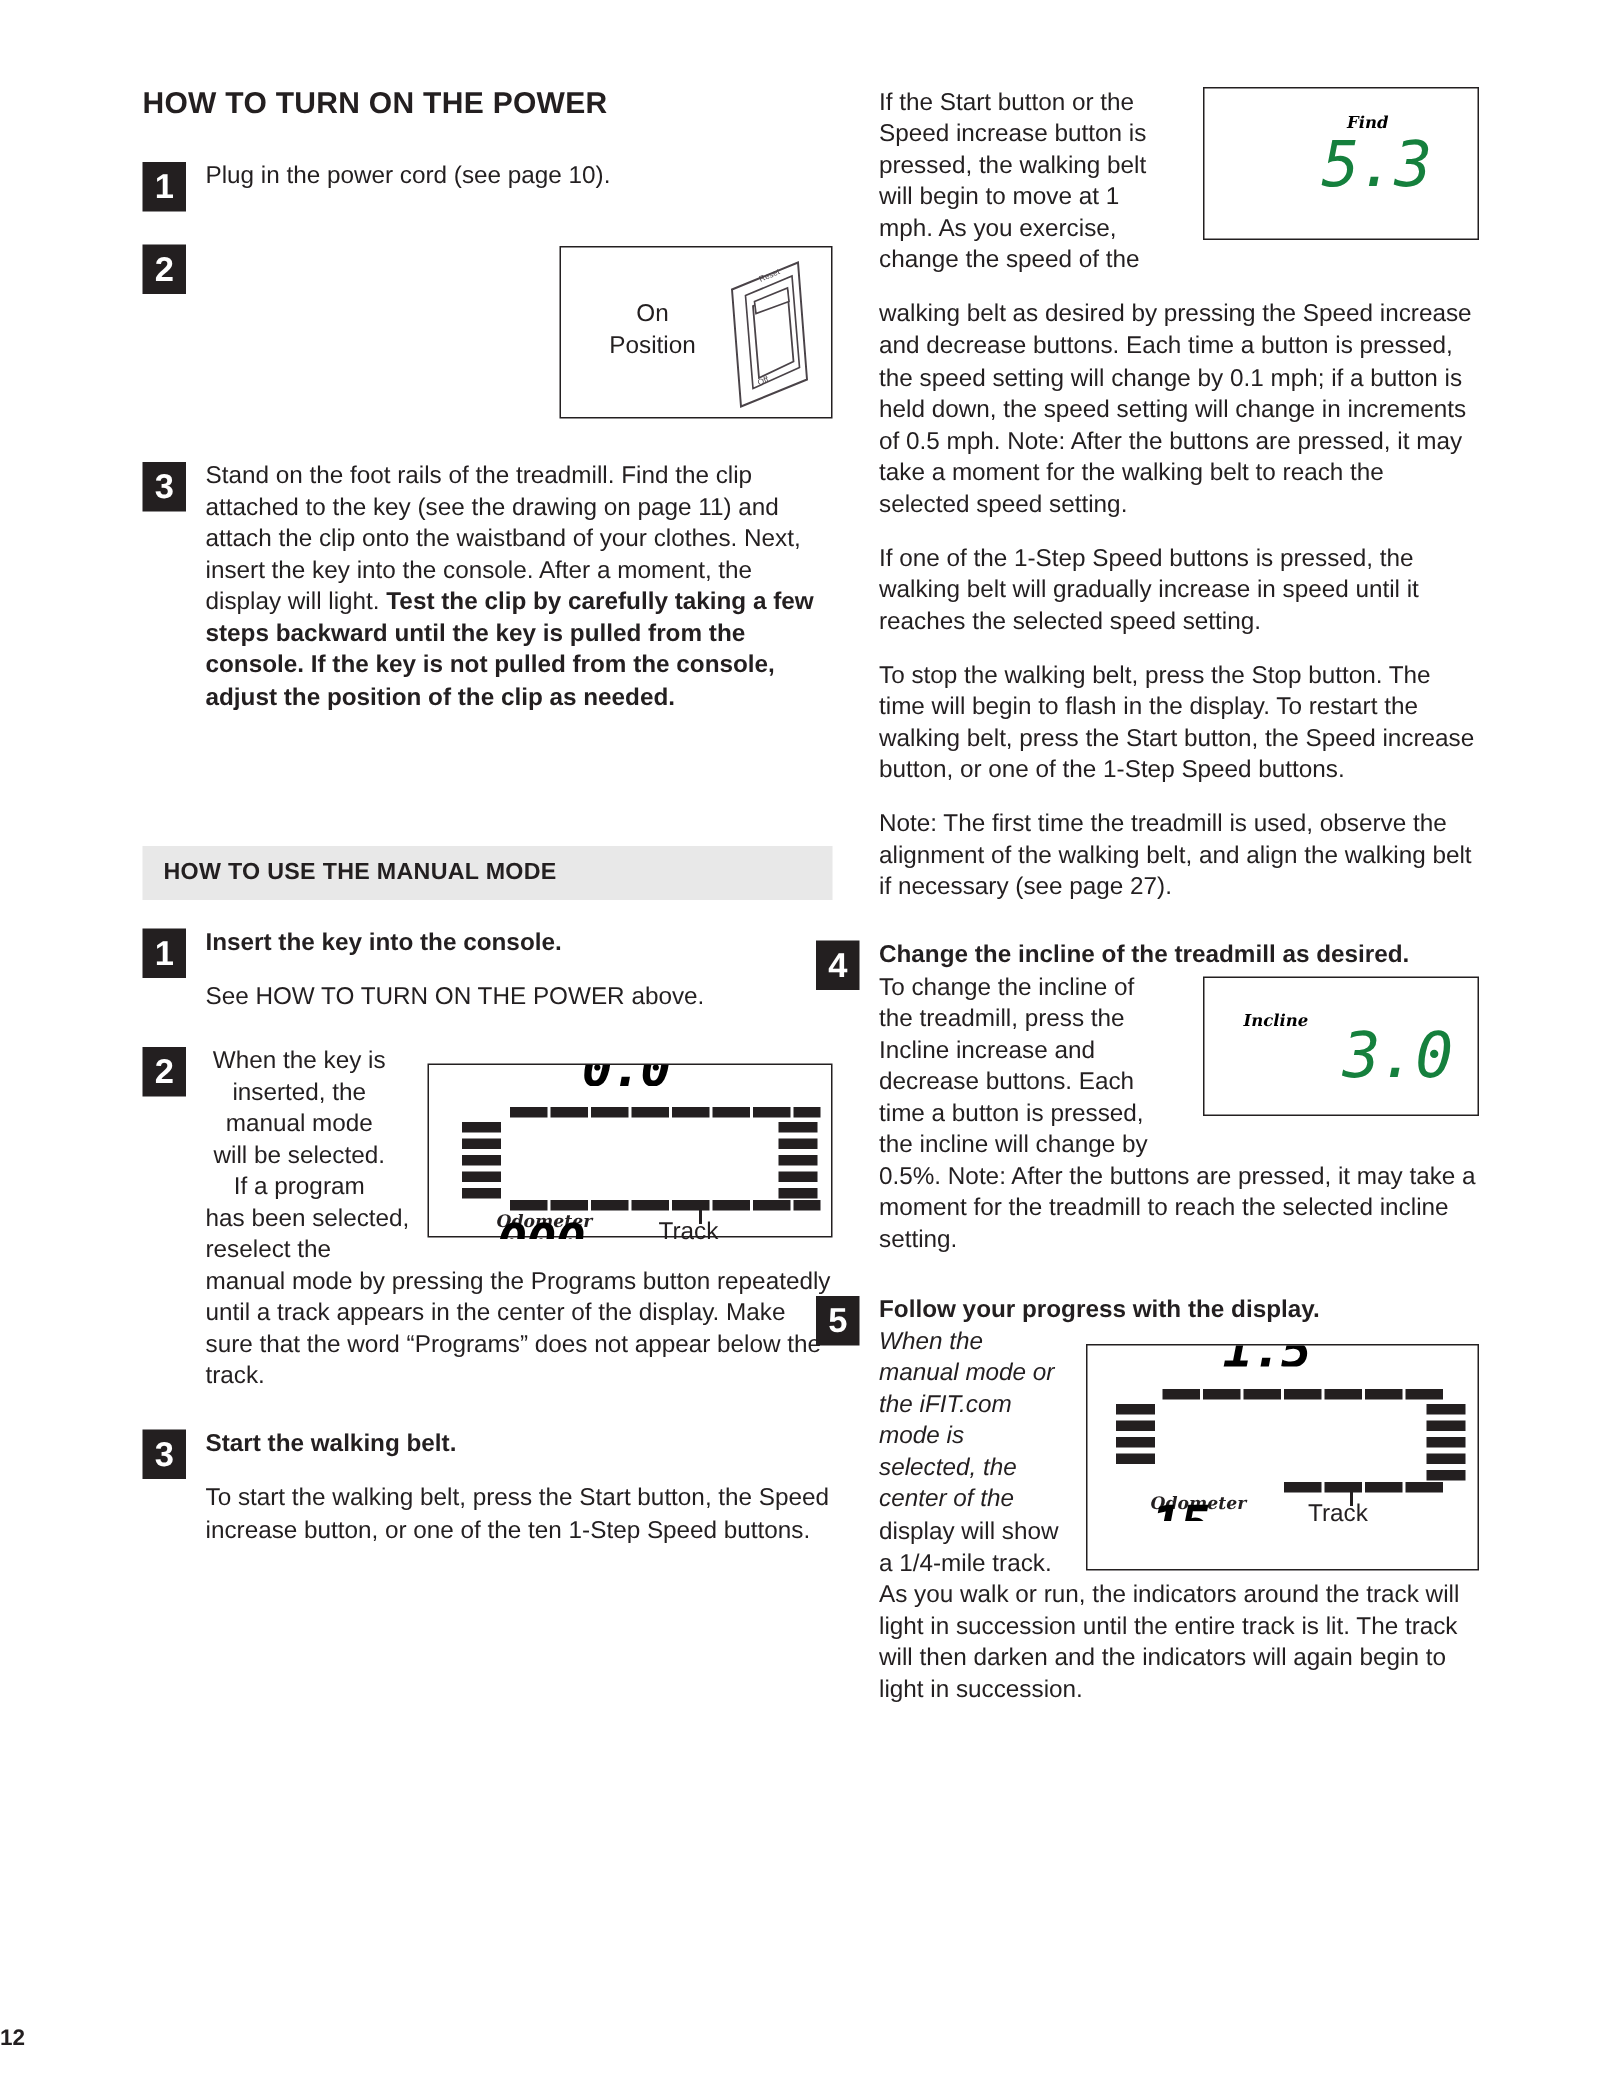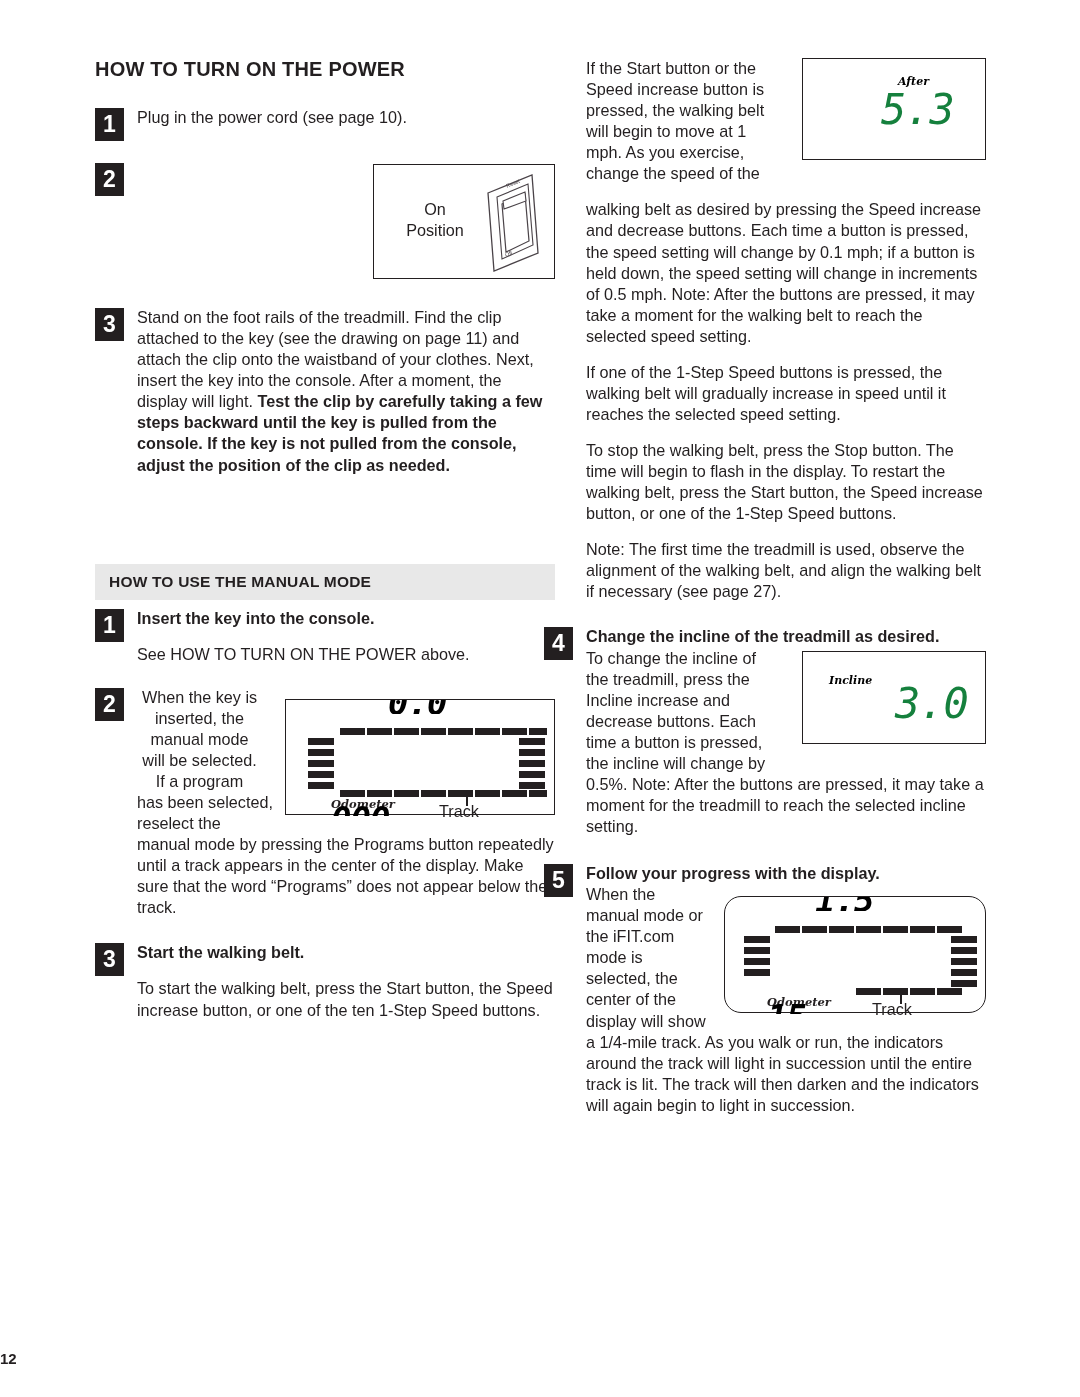--- a/index.html
+++ b/index.html
@@ -20,21 +20,21 @@
 
   
   .section-title {
     font-size:20px; font-weight:bold; letter-spacing:0.2px;
     margin:0 0 26px 0;
   }
   .band {
     background:#e8e8e8;
     padding:9px 11px 9px 14px;
     font-size:15.5px; font-weight:bold; letter-spacing:0.2px;
-    margin:0 0 8px 0;
+    margin:0 0 18px 0;
   }
 
   
   .step { position:relative; padding-left:42px; margin-bottom:20px; }
   .step-num {
     position:absolute; left:0; top:1px;
     width:29px; height:33px;
     background:#231f20; color:#ffffff;
     font-weight:bold; font-size:23px;
     display:flex; align-items:center; justify-content:center;
@@ -116,21 +116,21 @@
   }
   .clip-digit span {
     position:absolute;
     font-family:"DejaVu Sans Mono", monospace;
     font-weight:bold; font-style:italic;
     font-size:34px; letter-spacing:-1px; color:#000;
     white-space:nowrap;
   }
 
   .fig-track-1 { width:270px; height:116px; }
-  .fig-track-2 { width:262px; height:117px;border-radius:17px; }
+  .fig-track-2 { width:262px; height:151px; }
 
   
   .page-num {
     position:absolute; left:0; right:0; bottom:30px;
     text-align:left; font-size:15px; font-weight:bold;
   }
 </style>
 </head>
 <body>
 
@@ -240,21 +240,21 @@
       <div class="step-num">3</div>
       <p class="bold">Start the walking belt.</p>
       <p>To start the walking belt, press the Start button, the Speed increase button, or one of the ten 1-Step Speed buttons.</p>
     </div>
   </div>
 
   <div class="col col-right">
 
     <div class="flowbox">
       <div class="fig fig-speed fig-float-right">
-        <div class="lcd-label">After</div>
+        <div class="lcd-label">Find</div>
         <div class="lcd val">5.3</div>
       </div>
       <p class="para" style="width:190px;">If the Start button or the Speed increase button is pressed, the walking belt will begin to move at 1 mph. As you exercise, change the speed of the</p>
       <p class="para" style="margin-top:0;">walking belt as desired by pressing the Speed increase and decrease buttons. Each time a button is pressed, the speed setting will change by 0.1 mph; if a button is held down, the speed setting will change in increments of 0.5 mph. Note: After the buttons are pressed, it may take a moment for the walking belt to reach the selected speed setting.</p>
     </div>
 
     <p class="para">If one of the 1-Step Speed buttons is pressed, the walking belt will gradually increase in speed until it reaches the selected speed setting.</p>
     <p class="para">To stop the walking belt, press the Stop button. The time will begin to flash in the display. To restart the walking belt, press the Start button, the Speed increase button, or one of the 1-Step Speed buttons.</p>
     <p class="para">Note: The first time the treadmill is used, observe the alignment of the walking belt, and align the walking belt if necessary (see page 27).</p>
 
@@ -307,20 +307,20 @@
 
         <div class="lbl-odo" style="left:42px; top:98px;">Odometer</div>
         <div class="tick" style="left:175px; top:93px; height:14px;"></div>
         <div class="lbl-track" style="left:147px; top:103px;">Track</div>
 
         <div class="clip-digit" style="left:42px; top:104px; width:64px; height:13px;">
           <span style="left:0; top:-4px;">15</span>
         </div>
       </div>
 
-      <p style="width:125px;">When the manual mode or the iFIT.com mode is selected, the center of the</p>
+      <p style="width:125px;font-style:italic;">When the manual mode or the iFIT.com mode is selected, the center of the</p>
       <p style="margin-top:0;">display will show a 1/4-mile track. As you walk or run, the indicators around the track will light in succession until the entire track is lit. The track will then darken and the indicators will again begin to light in succession.</p>
     </div>
   </div>
 
   <div class="page-num">12</div>
 
 </div>
 
 </body></html>

